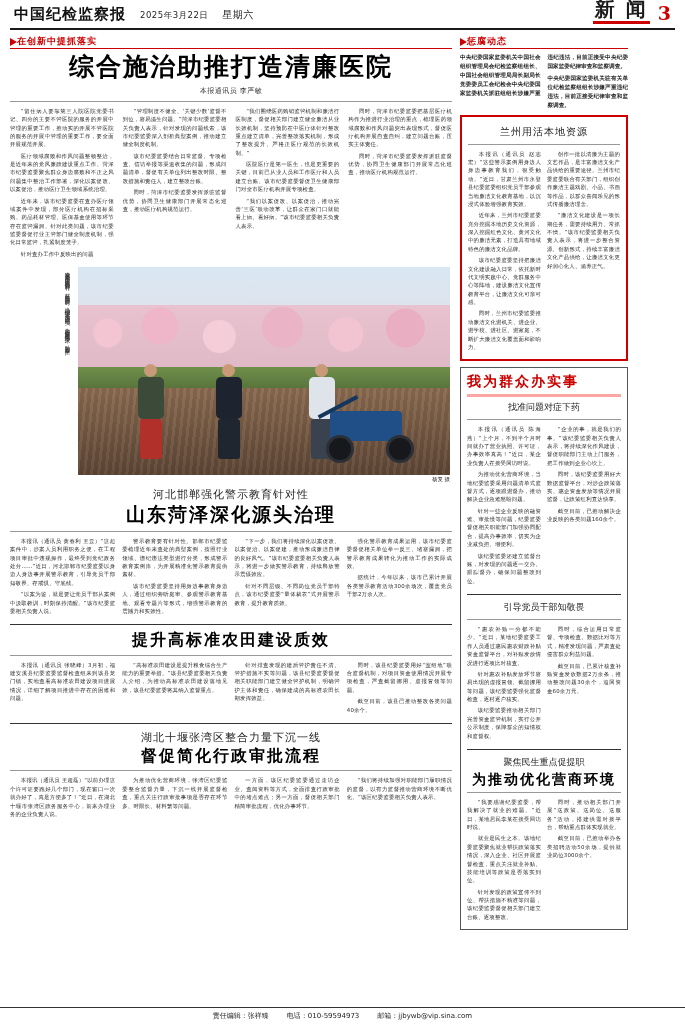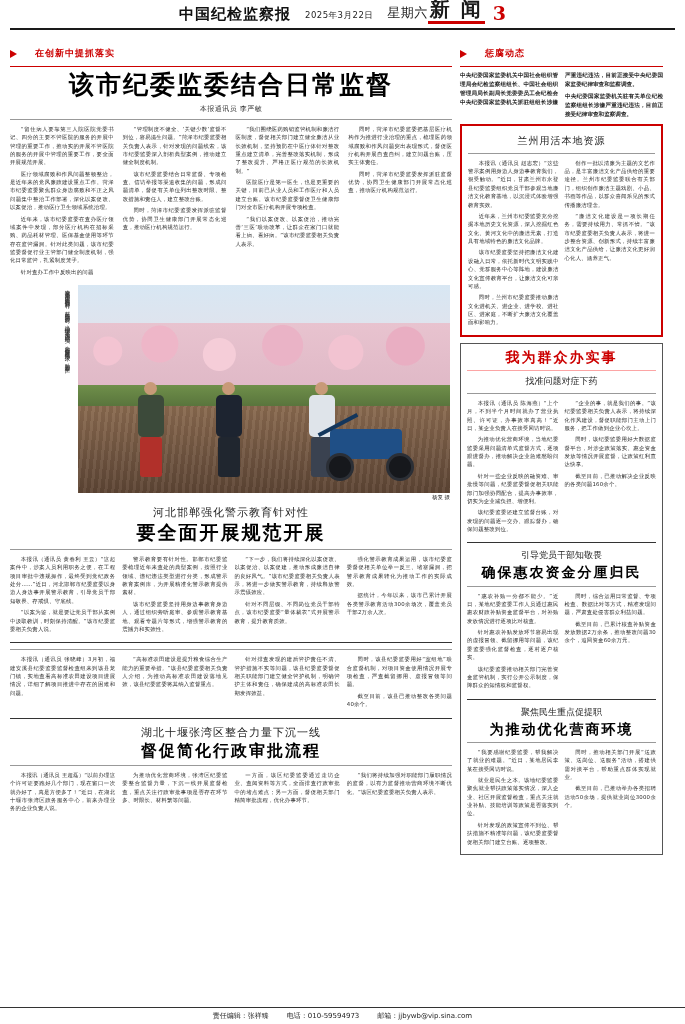--- a/index.html
+++ b/index.html
@@ -8,55 +8,55 @@
     background:#ffffff;
     font-family:"DejaVu Sans", sans-serif;
     color:#1a1a1a;
     overflow:hidden;
     position:relative;
   }
   .page { position:relative; width:685px; height:1024px; box-sizing:border-box; padding:0 10px; }
 
   
   .masthead {
-    display:flex; align-items:flex-end; justify-content:center;
+    display:flex; align-items:flex-end; justify-content:space-between;
     padding:6px 4px 4px 4px;
     border-bottom:2px solid #1a1a1a;
     height:30px; box-sizing:border-box;
   }
   .mast-left { display:flex; align-items:flex-end; gap:14px; }
   .mast-logo {
     font-family:"DejaVu Serif", serif;
     font-weight:bold; font-size:15px; letter-spacing:1px;
     color:#111; white-space:nowrap;
   }
   .mast-date { font-size:8.5px; color:#222; padding-bottom:2px; letter-spacing:.5px; }
-  .mast-day  { font-size:13px; color:#222; padding-bottom:2px; letter-spacing:.5px; }
+  .mast-day  { font-size:10px; color:#222; padding-bottom:2px; letter-spacing:.5px; }
   .mast-right { display:flex; align-items:flex-end; gap:8px; }
   .mast-section {
     font-family:"DejaVu Serif", serif;
     font-size:20px; font-weight:bold; letter-spacing:2px; line-height:1;
     border-bottom:3px solid #c00; padding:0 2px 2px 2px;
   }
   .mast-pageno { font-family:"DejaVu Serif", serif; font-size:19px; color:#c00; font-weight:bold; line-height:1; padding-bottom:1px;}
 
   
   .body-grid {
     display:flex; gap:8px;
     margin-top:5px;
     height:968px;
   }
   .col-main { width:442px; }
-  .col-right { width:203px; }
+  .col-right { width:168px; }
 
   
   .banner {
-    display:flex; align-items:center; gap:18px;
+    display:flex; align-items:center; gap:0;
     border-bottom:1px solid #c00;
-    padding-bottom:6px; margin-bottom:4px;margin-top:12px;
+    padding-bottom:0; margin-bottom:4px;
   }
   .banner .tri {
     width:0;height:0;border-left:7px solid #c00;border-top:4px solid transparent;border-bottom:4px solid transparent;
   }
   .banner .btxt { font-size:9px; color:#c00; letter-spacing:1px; font-weight:bold;}
 
   
   .kicker {
     text-align:center; font-size:11px; letter-spacing:1px; color:#222;
     margin:3px 0 1px 0; font-family:"DejaVu Serif", serif;
@@ -135,23 +135,23 @@
   .ph-machine .bodyb { position:absolute; left:8px; top:6px; width:72px;height:30px;background:#1f4f86;border-radius:4px;}
   .ph-machine .wheel { position:absolute; bottom:0; width:22px;height:22px;border-radius:50%;background:#16181c;border:3px solid #2b2f36;}
   .ph-machine .w1{left:4px;} .ph-machine .w2{right:6px;}
   .ph-machine .bar { position:absolute; left:-6px; top:0; width:44px;height:4px;background:#13365c; transform:rotate(-28deg); }
   .photo-credit { text-align:right; font-size:5.4px; color:#333; margin-top:1px; }
 
   
   .rbox { border:2px solid #c00; padding:5px 6px; box-sizing:border-box; }
   .rbox-plain { border:1px solid #555; padding:5px 6px; box-sizing:border-box; }
   .rbanner {
-    text-align:center; font-family:"DejaVu Serif", serif; font-weight:bold;
+    text-align:left; font-family:"DejaVu Serif", serif; font-weight:bold;
     color:#c00; font-size:14px; letter-spacing:2px;
-    border-bottom:1px solid #fca5a5; padding-bottom:3px; margin-bottom:4px;
+    border-bottom:3px solid #fca5a5; padding-bottom:3px; margin-bottom:4px;
   }
   .lead-block { font-size:5.6px; line-height:1.6; text-align:justify; color:#1f1f1f; font-weight:bold;}
   .lead-block p { margin:0 0 3px 0; }
   .cols2-tight { column-count:2; column-gap:7px; }
   .subkicker { text-align:center; font-size:9px; color:#222; margin:3px 0 1px; font-family:Liberation Sans, sans-serif;}
 
   
   .footer {
     position:absolute; left:0; right:0; bottom:0;
     height:16px; border-top:1px solid #333;
@@ -179,21 +179,21 @@
   <div class="body-grid">
 
     <div class="col-main">
 
       <div class="banner">
         <span class="tri"></span>
         <span class="btxt">在创新中提抓落实</span>
       </div>
 
       <div>
-        <div class="headline h-xl">该市纪委监委结合日常监督</div>
+        <div class="headline h-xl">综合施治助推打造清廉医院</div>
         <div class="byline">本报通讯员 李严敏</div>
         <div class="rule-thin"></div>
 
         <div style="display:flex; gap:9px;">
           <div class="bodytext" style="width:25%;">
             <p>“留住病人要靠第三人院医院党委书记、四分的主要不管医院的服务的开展中管理的重要工作，推动实的开展不管医院的服务的开展中管理的重要工作，要全面开展规范开展。</p>
             <p>医疗领域腐败和作风问题整顿整治，是近年来的党风廉政建设重点工作。菏泽市纪委监委聚焦群众身边腐败和不正之风问题集中整治工作部署，深化以案促改、以案促治，推动医疗卫生领域系统治理。</p>
             <p>近年来，该市纪委监委在查办医疗领域案件中发现，部分医疗机构在招标采购、药品耗材管理、医保基金使用等环节存在监管漏洞。针对此类问题，该市纪委监委督促行业主管部门健全制度机制，强化日常监管，扎紧制度笼子。</p>
             <p>针对查办工作中反映出的问题</p>
           </div>
@@ -243,21 +243,21 @@
               <div class="wheel w1"></div>
               <div class="wheel w2"></div>
             </div>
           </div>
           <div class="photo-credit">杨复 摄</div>
         </div>
       </div>
 
       <div>
         <div class="kicker">河北邯郸强化警示教育针对性</div>
-        <div class="headline h-lg">要全面开展规范开展</div>
+        <div class="headline h-lg">山东菏泽深化源头治理</div>
         <div class="rule-thin"></div>
         <div style="display:flex; gap:7px;">
           <div class="bodytext" style="width:25%;">
             <p>本报讯（通讯员 黄春利 王云）“这起案件中，涉案人员利用职务之便，在工程项目审批中违规操作，最终受到党纪政务处分……”近日，河北邯郸市纪委监委以身边人身边事开展警示教育，引导党员干部知敬畏、存戒惧、守底线。</p>
             <p>“以案为鉴，就是要让党员干部从案例中汲取教训，时刻保持清醒。”该市纪委监委相关负责人说。</p>
           </div>
           <div class="bodytext" style="width:25%;">
             <p>警示教育要有针对性。邯郸市纪委监委梳理近年来查处的典型案例，按照行业领域、违纪违法类型进行分类，形成警示教育案例库，为开展精准化警示教育提供素材。</p>
             <p>该市纪委监委坚持用身边事教育身边人，通过组织旁听庭审、参观警示教育基地、观看专题片等形式，增强警示教育的震撼力和实效性。</p>
           </div>
@@ -268,20 +268,21 @@
           <div class="bodytext" style="width:25%;">
             <p>强化警示教育成果运用，该市纪委监委督促相关单位举一反三、堵塞漏洞，把警示教育成果转化为推动工作的实际成效。</p>
             <p>据统计，今年以来，该市已累计开展各类警示教育活动300余场次，覆盖党员干部2万余人次。</p>
           </div>
         </div>
       </div>
 
       <div class="rule-dark"></div>
 
       <div>
+        <div class="headline h-md">提升高标准农田建设质效</div>
         <div class="rule-thin"></div>
         <div style="display:flex; gap:7px;">
           <div class="bodytext" style="width:25%;">
             <p>本报讯（通讯员 张晓峰）3月初，福建安溪县纪委监委监督检查组来到该县龙门镇，实地查看高标准农田建设项目进展情况，详细了解项目推进中存在的困难和问题。</p>
           </div>
           <div class="bodytext" style="width:25%;">
             <p>“高标准农田建设是提升粮食综合生产能力的重要举措。”该县纪委监委相关负责人介绍，为推动高标准农田建设落地见效，该县纪委监委将其纳入监督重点。</p>
           </div>
           <div class="bodytext" style="width:25%;">
             <p>针对排查发现的建后管护责任不清、管护措施不实等问题，该县纪委监委督促相关职能部门建立健全管护机制，明确管护主体和责任，确保建成的高标准农田长期发挥效益。</p>
@@ -364,21 +365,20 @@
               <p>同时，该纪委监委用好大数据监督平台，对涉企政策落实、惠企资金发放等情况开展监督，让政策红利直达快享。</p>
               <p>截至目前，已推动解决企业反映的各类问题160余个。</p>
             </div>
           </div>
         </div>
 
         <div class="rule-dark"></div>
 
         <div>
           <div class="subkicker">引导党员干部知敬畏</div>
-          <div class="headline h-sm">确保惠农资金分厘归民</div>
           <div class="rule-thin"></div>
           <div style="display:flex; gap:6px;">
             <div class="bodytext" style="width:50%;">
               <p>“惠农补贴一分都不能少。”近日，某地纪委监委工作人员通过惠民惠农财政补贴资金监督平台，对补贴发放情况进行逐项比对核查。</p>
               <p>针对惠农补贴发放环节容易出现的虚报冒领、截留挪用等问题，该纪委监委强化监督检查，逐村逐户核实。</p>
               <p>该纪委监委推动相关部门完善资金监管机制，实行公开公示制度，保障群众的知情权和监督权。</p>
             </div>
             <div class="bodytext" style="width:50%;">
               <p>同时，综合运用日常监督、专项检查、数据比对等方式，精准发现问题，严肃查处侵害群众利益问题。</p>
               <p>截至目前，已累计核查补贴资金发放数据2万余条，推动整改问题30余个，追回资金60余万元。</p>

